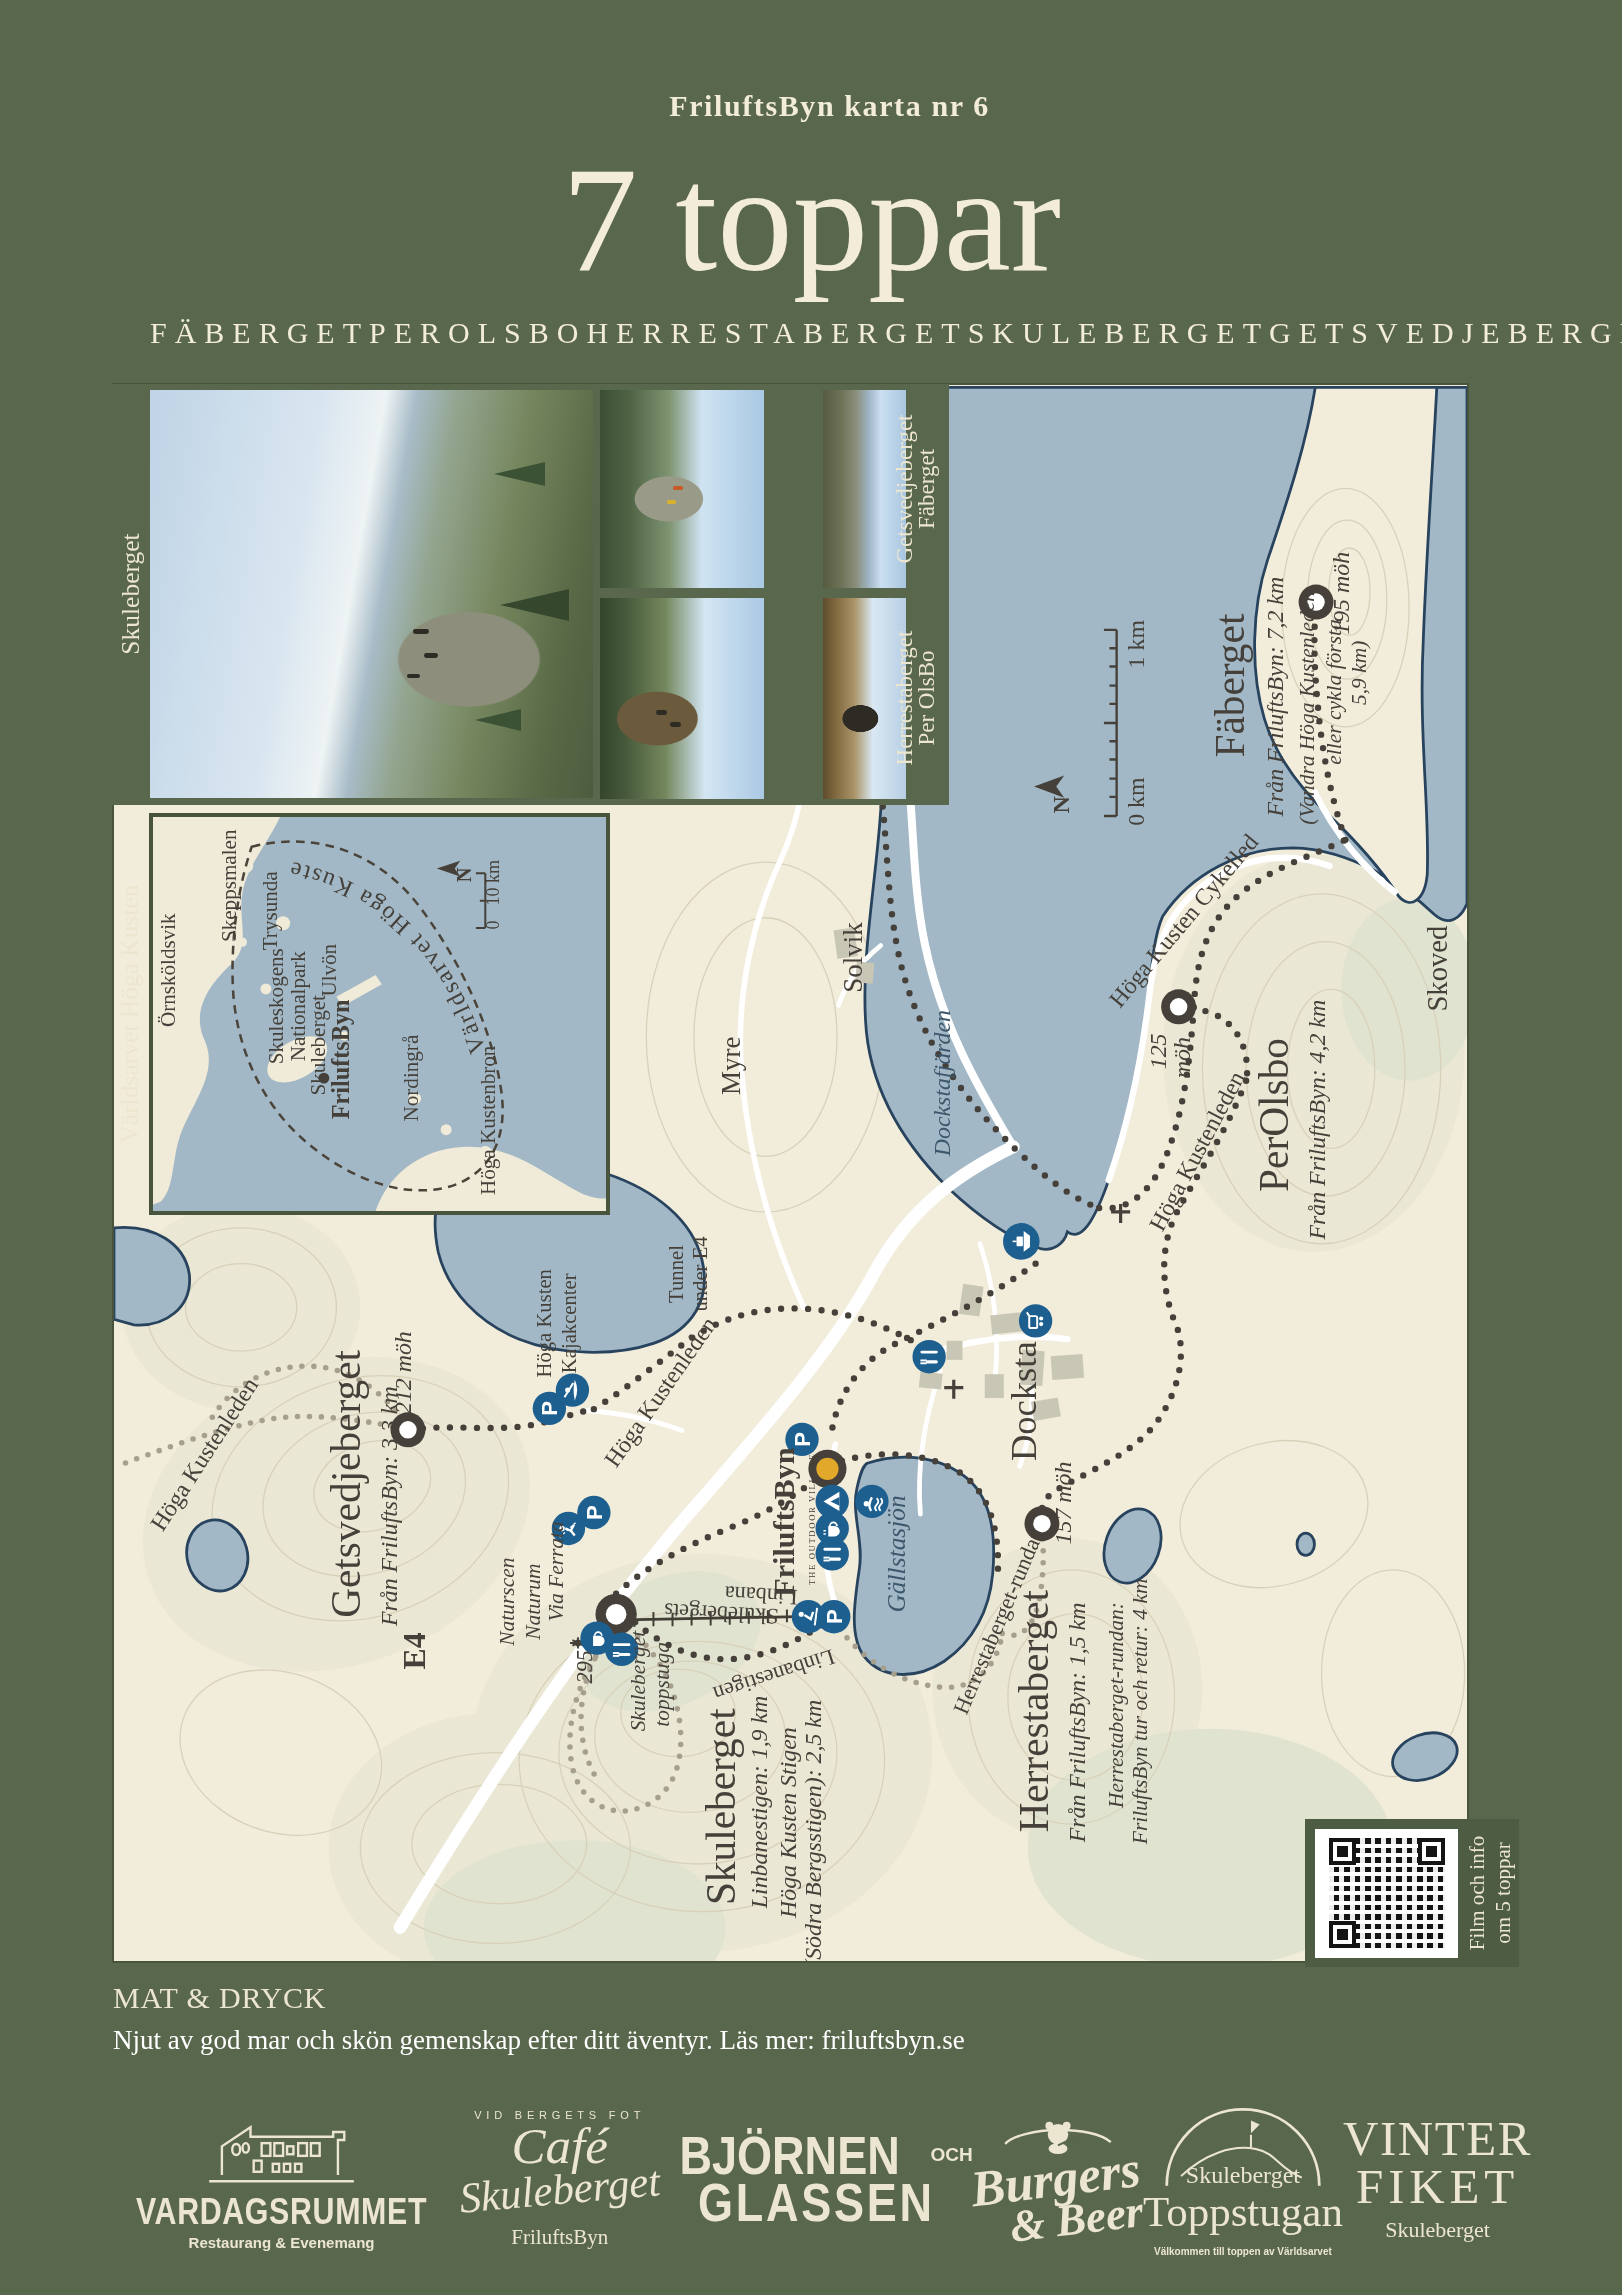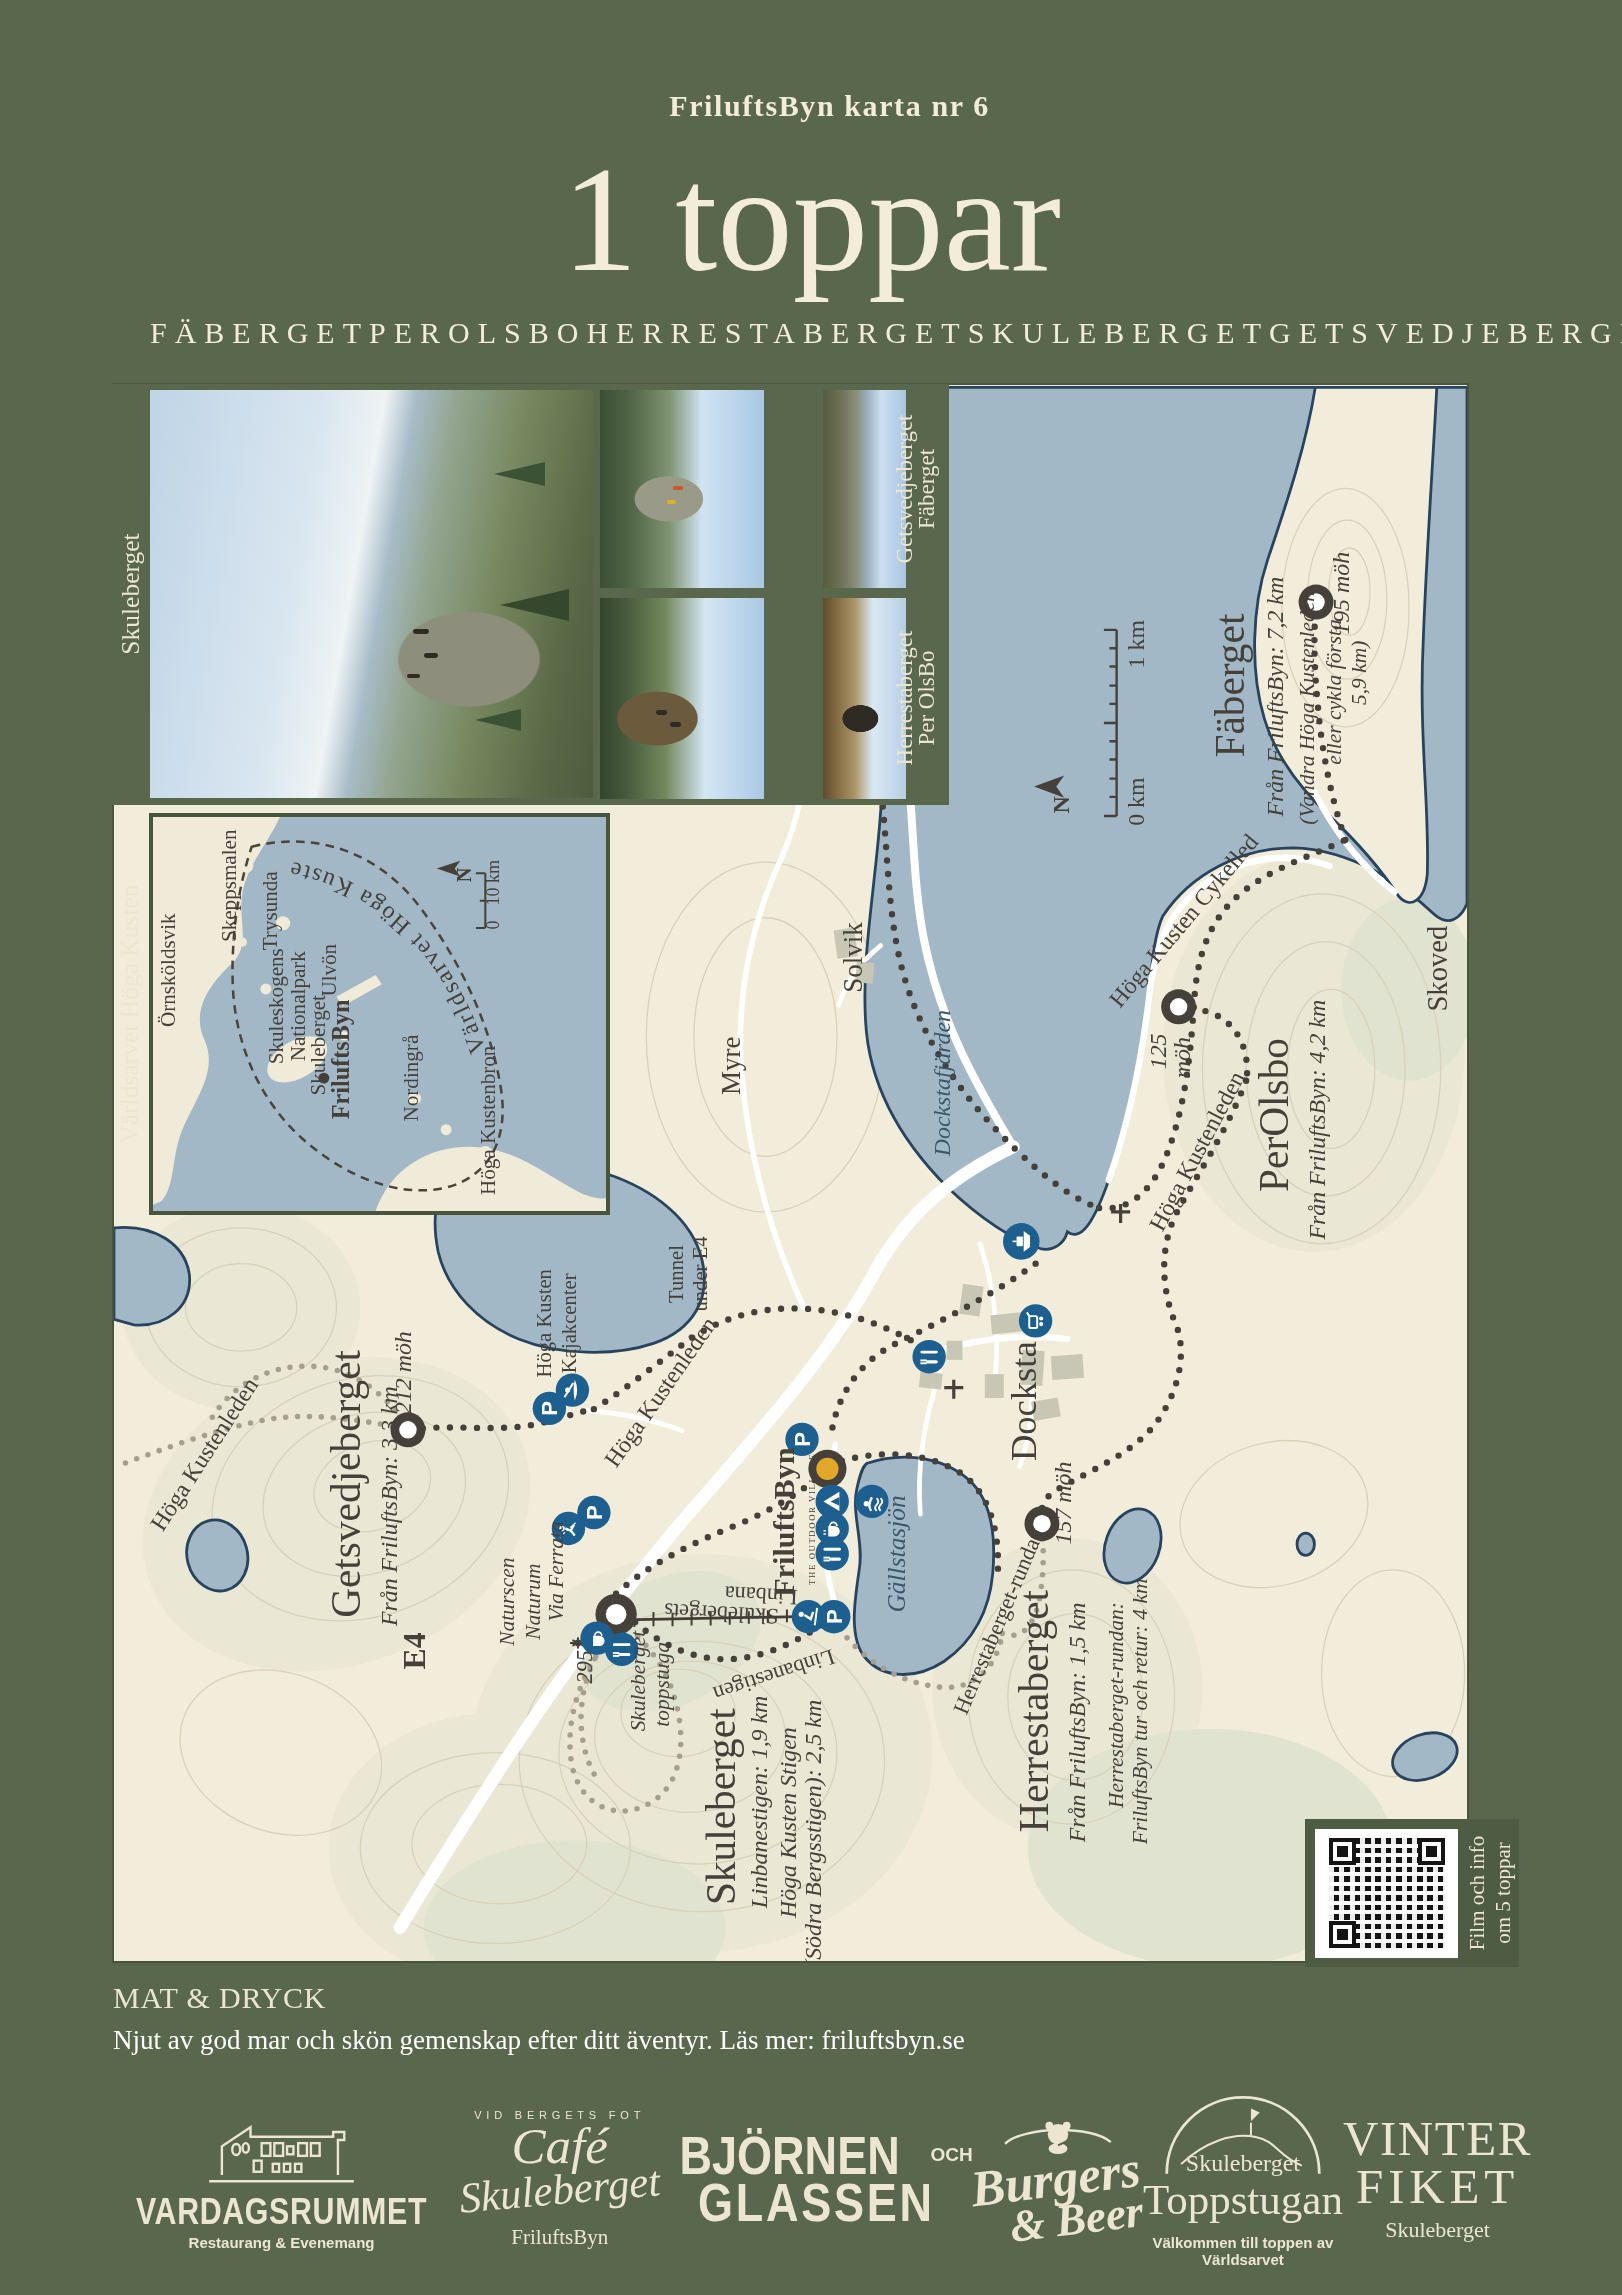--- a/index.html
+++ b/index.html
@@ -55,30 +55,30 @@
   .cafe-s2{font-size:43px;font-style:italic;transform:rotate(-5deg);line-height:45px;}
   .cafe-sub{font-size:21px;margin-top:12.8px;}
   .bj1{font-size:53px;font-weight:bold;line-height:45px;transform:scaleX(.85);}
   .bj-och{font-size:19px;font-weight:bold;}
   .bj2{font-size:53px;font-weight:bold;line-height:49px;letter-spacing:3.2px;transform:scaleX(.85);}
   .bu-wrap{transform:rotate(-7deg);}
   .bu1{font-size:51px;font-weight:bold;font-style:italic;line-height:43px;}
   .bu2{font-size:45px;font-weight:bold;font-style:italic;line-height:41px;padding-left:32px;}
   .tp-top{font-size:24px;margin-top:-30px;}
   .tp-name{font-size:43px;line-height:46px;}
-  .tp-tag{font-size:15px;font-weight:bold;margin-top:11px;}
+  .tp-tag{font-size:10px;font-weight:bold;margin-top:11px;}
   .vf1{font-size:49px;line-height:46px;letter-spacing:1.6px;}
   .vf2{font-size:49px;line-height:49px;letter-spacing:4.8px;}
   .vf-sub{font-size:22px;margin-top:6.4px;}
 </style>
 </head>
 <body>
 
 <div class="kicker">FriluftsByn karta nr 6</div>
-<div class="title">1 toppar</div>
+<div class="title">7 toppar</div>
 <div class="peaks">
   <span>FÄBERGET</span>
   <span>PEROLSBO</span>
   <span>HERRESTABERGET</span>
   <span>SKULEBERGET</span>
   <span>GETSVEDJEBERGET</span>
 </div>
 
 <div class="map-panel">
 <svg viewBox="140 480 1703 1982" preserveAspectRatio="none">

